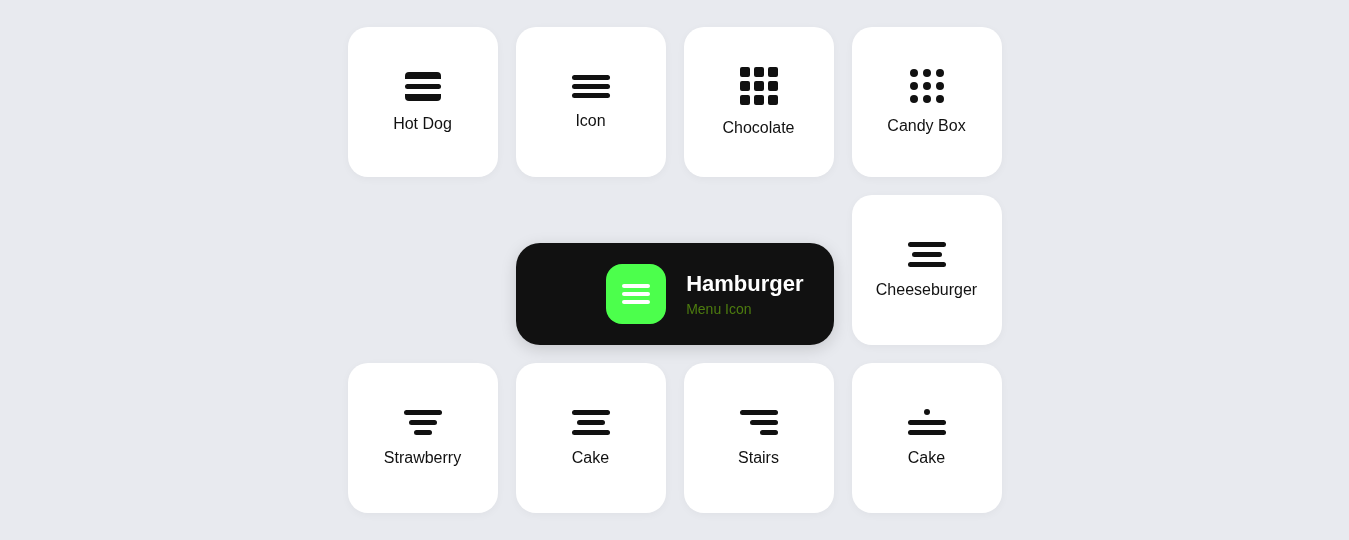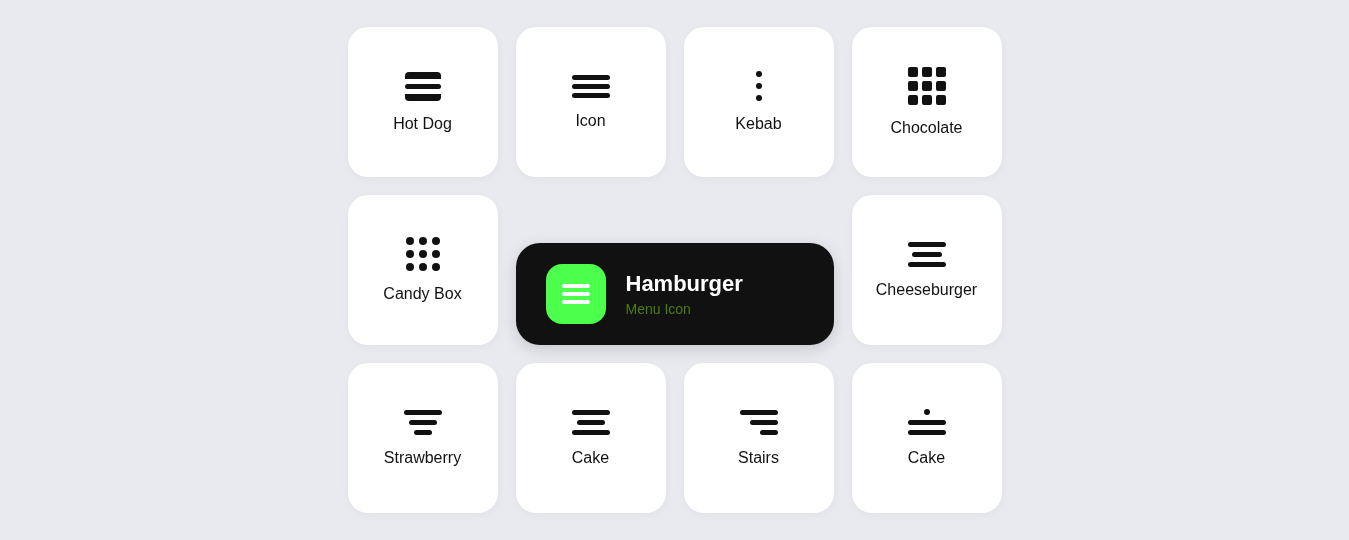--- a/index.html
+++ b/index.html
@@ -43,21 +43,21 @@
     }
 
     
     .card-featured {
       background: #111111;
       border-radius: 24px;
       grid-column: 2 / 4;
       display: flex;
       flex-direction: row;
       align-items: center;
-      justify-content: flex-start;
+      justify-content: flex-end;
       padding: 0 30px;
       gap: 20px;
       cursor: pointer;
       box-shadow: 0 4px 16px rgba(0,0,0,0.15);
       margin-top: 48px;
     }
 
     .featured-icon-wrapper {
       background: #4cff4c;
       border-radius: 16px;
@@ -251,28 +251,20 @@
 
   <div class="card">
     <div class="icon-oreos">
       <div class="line line1"></div>
       <div class="line line2"></div>
       <div class="line line3"></div>
     </div>
     <span class="card-label">Icon</span>
   </div>
 
-  <div class="card">
-    <div class="icon-kebab">
-      <div class="dot"></div>
-      <div class="dot"></div>
-      <div class="dot"></div>
-    </div>
-    <span class="card-label">Kebab</span>
-  </div>
 
   <div class="card">
     <div class="icon-chocolate">
       <div class="sq"></div>
         <div class="sq"></div>
         <div class="sq"></div>
       <div class="sq"></div>
         <div class="sq"></div>
         <div class="sq"></div>
       <div class="sq"></div>

